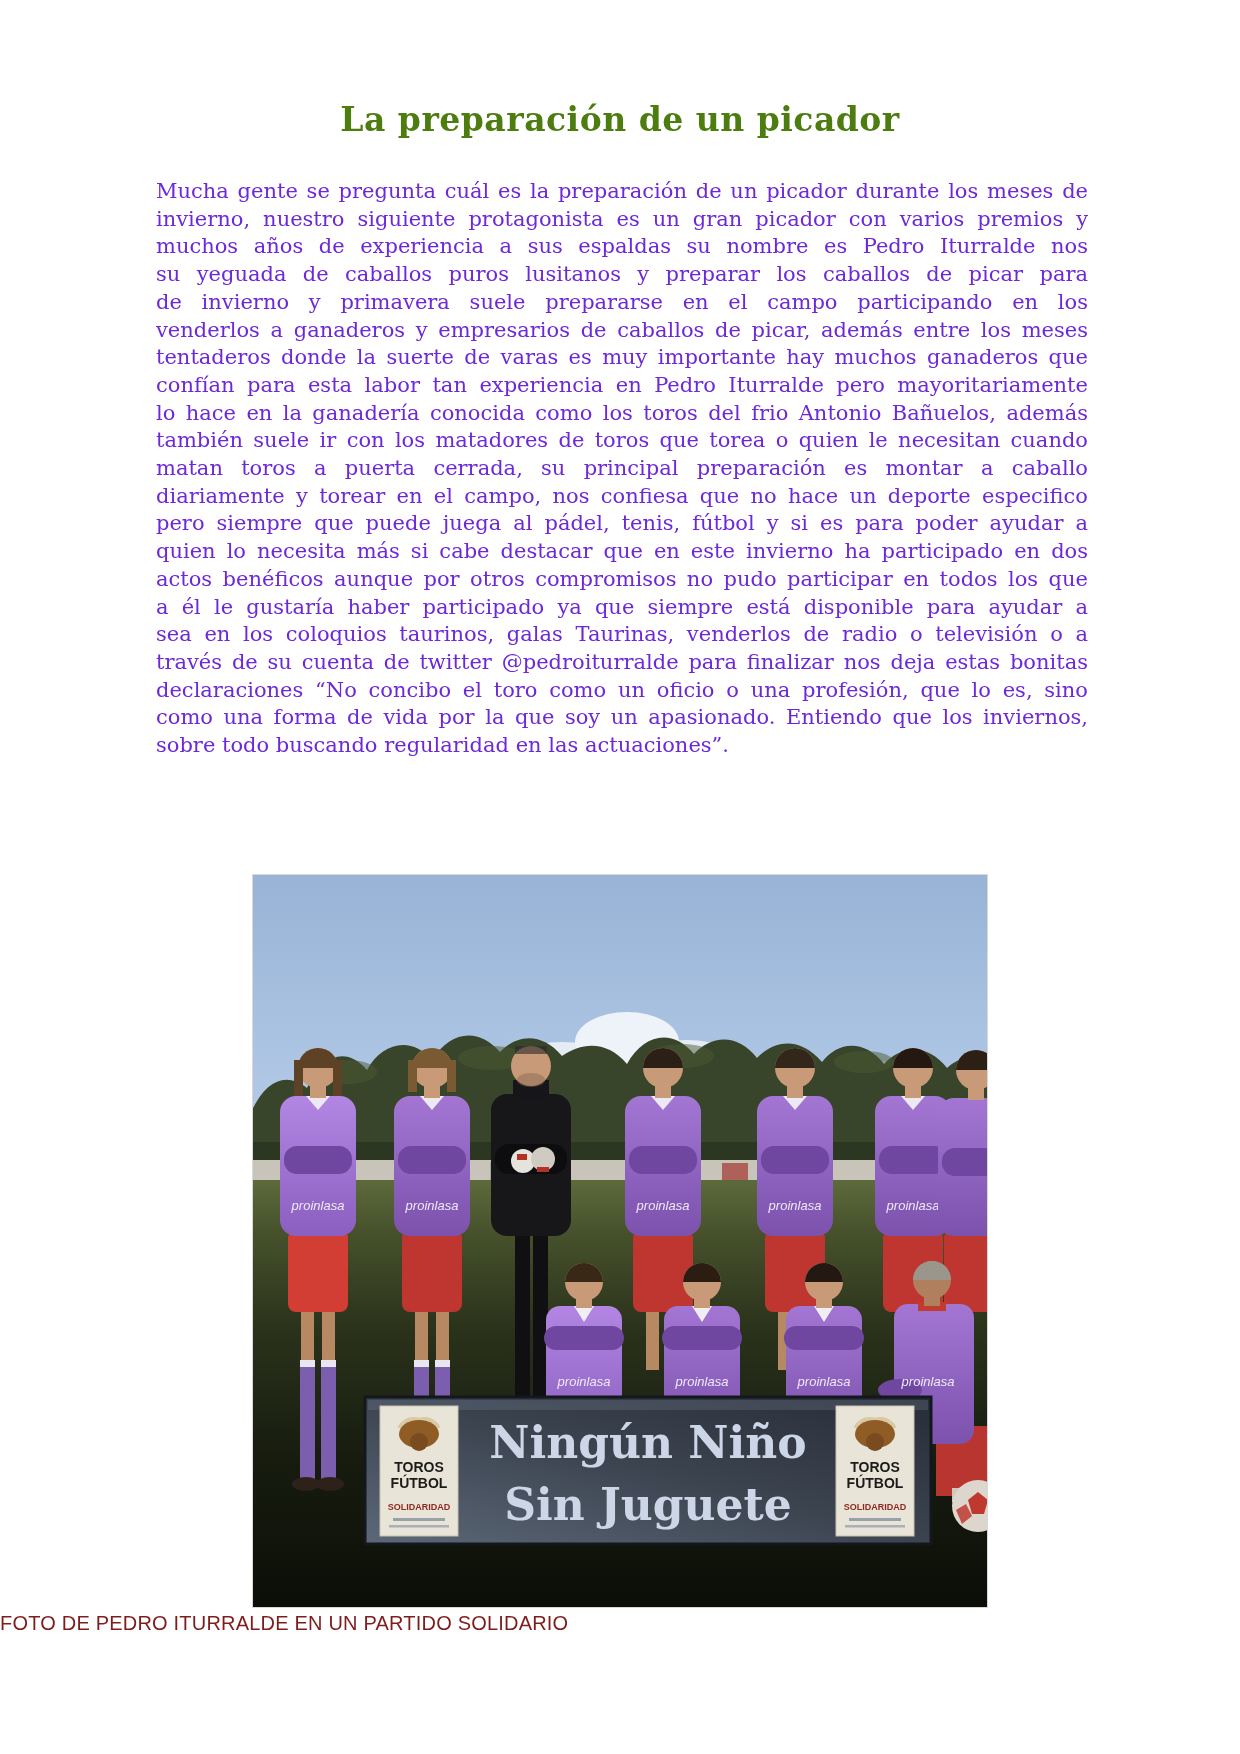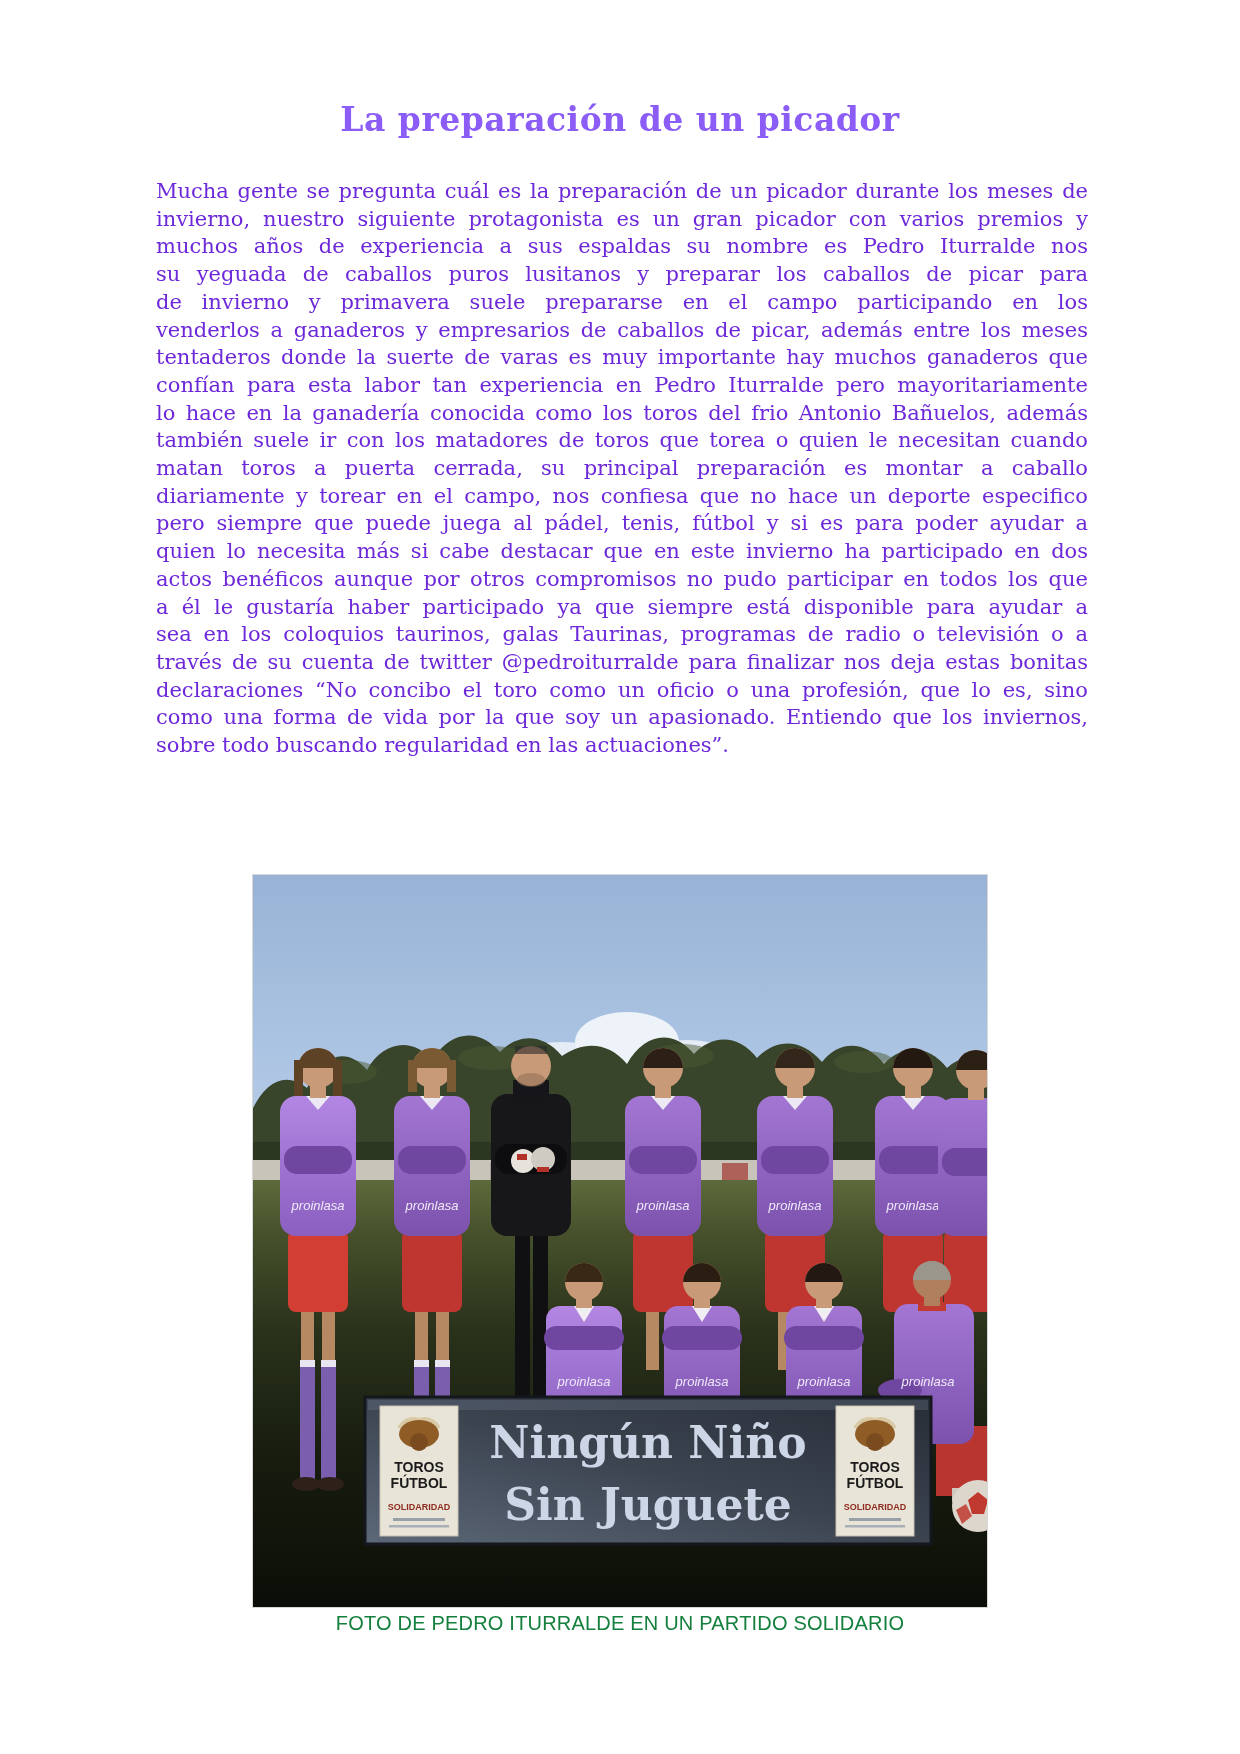--- a/index.html
+++ b/index.html
@@ -12,21 +12,21 @@
     color:#111111;
   }
   .article-title{
     position:absolute;
     top:100px;left:0;width:1240px;
     margin:0;
     text-align:center;
     font-family:"DejaVu Serif", serif;
     font-size:33px;
     font-weight:bold;
-    color:#8b5cf6;
+    color:#4d7c0f;
     letter-spacing:0.5px;
   }
   .article-body{
     position:absolute;
     top:178px;left:156px;
     width:932px;
     font-size:21px;
     color:#6d28d9;
   }
   .body-line{
@@ -40,24 +40,23 @@
   }
   .photo-figure{
     position:absolute;
     top:874px;left:252px;
     width:660px;height:734px;
   }
   .photo-figure svg{display:block;}
   .photo-caption{
     position:absolute;
     top:1612px;left:0;width:1240px;
-    text-align:center;
     font-family:"Liberation Sans", sans-serif;
     font-size:20px;
-    color:#15803d;
+    color:#7f1d1d;
     letter-spacing:0.2px;
   }
   .banner-title{
     font-family:"DejaVu Serif", serif;
     font-weight:bold;
   }
   .poster-text{
     font-family:"Liberation Sans", sans-serif;
     font-weight:bold;
   }
@@ -83,21 +82,21 @@
       <div class="body-line">tentaderos donde la suerte de varas es muy importante hay muchos ganaderos que</div>
       <div class="body-line">confían para esta labor tan experiencia en Pedro Iturralde pero mayoritariamente</div>
       <div class="body-line">lo hace en la ganadería conocida como los toros del frio Antonio Bañuelos, además</div>
       <div class="body-line">también suele ir con los matadores de toros que torea o quien le necesitan cuando</div>
       <div class="body-line">matan toros a puerta cerrada, su principal preparación es montar a caballo</div>
       <div class="body-line">diariamente y torear en el campo, nos confiesa que no hace un deporte especifico</div>
       <div class="body-line">pero siempre que puede juega al pádel, tenis, fútbol y si es para poder ayudar a</div>
       <div class="body-line">quien lo necesita más si cabe destacar que en este invierno ha participado en dos</div>
       <div class="body-line">actos benéficos aunque por otros compromisos no pudo participar en todos los que</div>
       <div class="body-line">a él le gustaría haber participado ya que siempre está disponible para ayudar a</div>
-      <div class="body-line">sea en los coloquios taurinos, galas Taurinas, programas de radio o televisión o a</div>
+      <div class="body-line">sea en los coloquios taurinos, galas Taurinas, venderlos de radio o televisión o a</div>
       <div class="body-line">través de su cuenta de twitter @pedroiturralde para finalizar nos deja estas bonitas</div>
       <div class="body-line">declaraciones “No concibo el toro como un oficio o una profesión, que lo es, sino</div>
       <div class="body-line">como una forma de vida por la que soy un apasionado. Entiendo que los inviernos,</div>
       <div class="body-line">sobre todo buscando regularidad en las actuaciones”.</div>
     </div>
 
   <div class="photo-figure">
     <svg width="736" height="734" viewBox="0 0 736 734" xmlns="http://www.w3.org/2000/svg">
       <defs>
         <linearGradient id="skyGrad" x1="0" y1="0" x2="0" y2="1">

